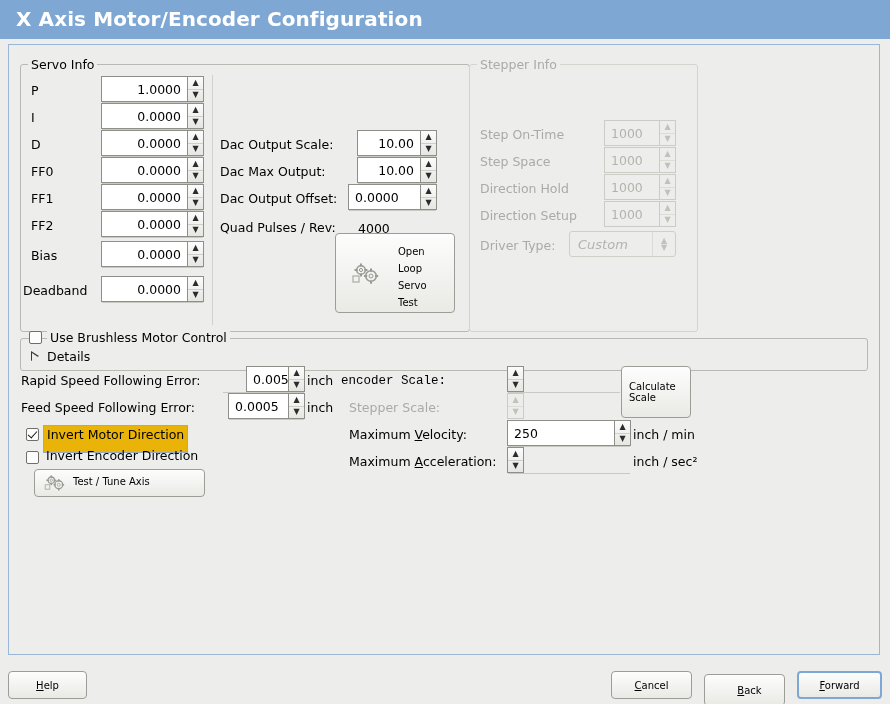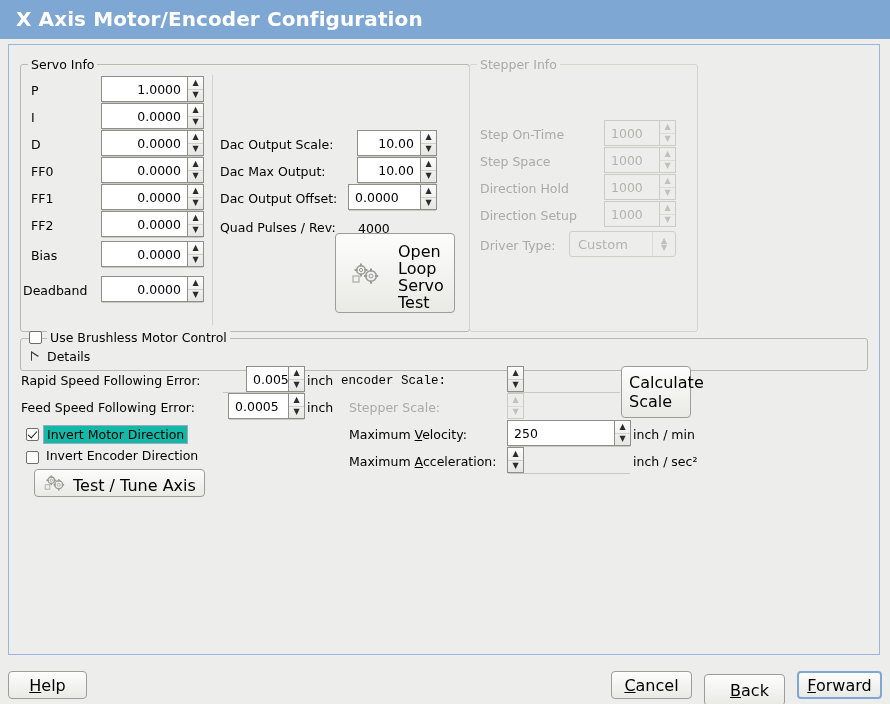--- a/index.html
+++ b/index.html
@@ -89,54 +89,54 @@
   
   .plain{position:absolute;white-space:nowrap;}
   
   .btn{
     position:absolute;
     background:linear-gradient(#fdfdfd,#e9e9e5);
     border:1px solid #9d9d98;
     border-radius:4px;
     box-sizing:border-box;
     display:flex;align-items:center;justify-content:center;
-    font-size:16px;
+    font-size:10px;
     cursor:default;
     color:#000;
   }
   .btn.focus{border:2px solid #7fa7d4;}
   
   .cb{position:absolute;width:13px;height:13px;background:#fdfdfd;border:1px solid #6f6f6a;border-radius:2px;box-sizing:border-box;}
   .cb.checked::after{
     content:"";position:absolute;left:3px;top:0px;width:4px;height:8px;
     border:solid #1a1a1a;border-width:0 1.6px 1.6px 0;transform:rotate(42deg);
   }
   .cb-focus-label{
-    position:absolute;background:#14b8a6;border:1px solid #9aa9bd;
-    box-sizing:border-box;padding:0 3px;white-space:nowrap;line-height:17px;height:19px;
+    position:absolute;background:#eab308;border:1px solid #9aa9bd;
+    box-sizing:border-box;padding:0 3px;white-space:nowrap;line-height:17px;height:28px;
   }
   
   .gear{position:absolute;}
   .tri-outline{
     position:absolute;width:0;height:0;
     border-left:8px solid #3a3a36;
     border-top:5.5px solid transparent;
     border-bottom:5.5px solid transparent;
   }
   .tri-inner{
     position:absolute;width:0;height:0;
     border-left:6px solid #ededeb;
     border-top:4px solid transparent;
     border-bottom:4px solid transparent;
   }
   
   .combo{
     position:absolute;height:26px;box-sizing:border-box;
     background:#ededeb;border:1px solid #cccccc7;border:1px solid #cfcfca;border-radius:3px;
-    display:flex;align-items:center;
+    display:flex;align-items:center;font-style:italic;
   }
   .combo .ctext{flex:1;padding-left:8px;color:#b3b3ae;font-size:13px;white-space:nowrap;}
   .combo .carrow{width:22px;border-left:1px solid #dcdcd7;height:100%;display:flex;flex-direction:column;
     align-items:center;justify-content:center;font-size:8px;line-height:7px;color:#c2c2bd;}
   
   .vsep{position:absolute;width:1px;background:#d2d2cd;}
 </style>
 </head>
 <body>
 

